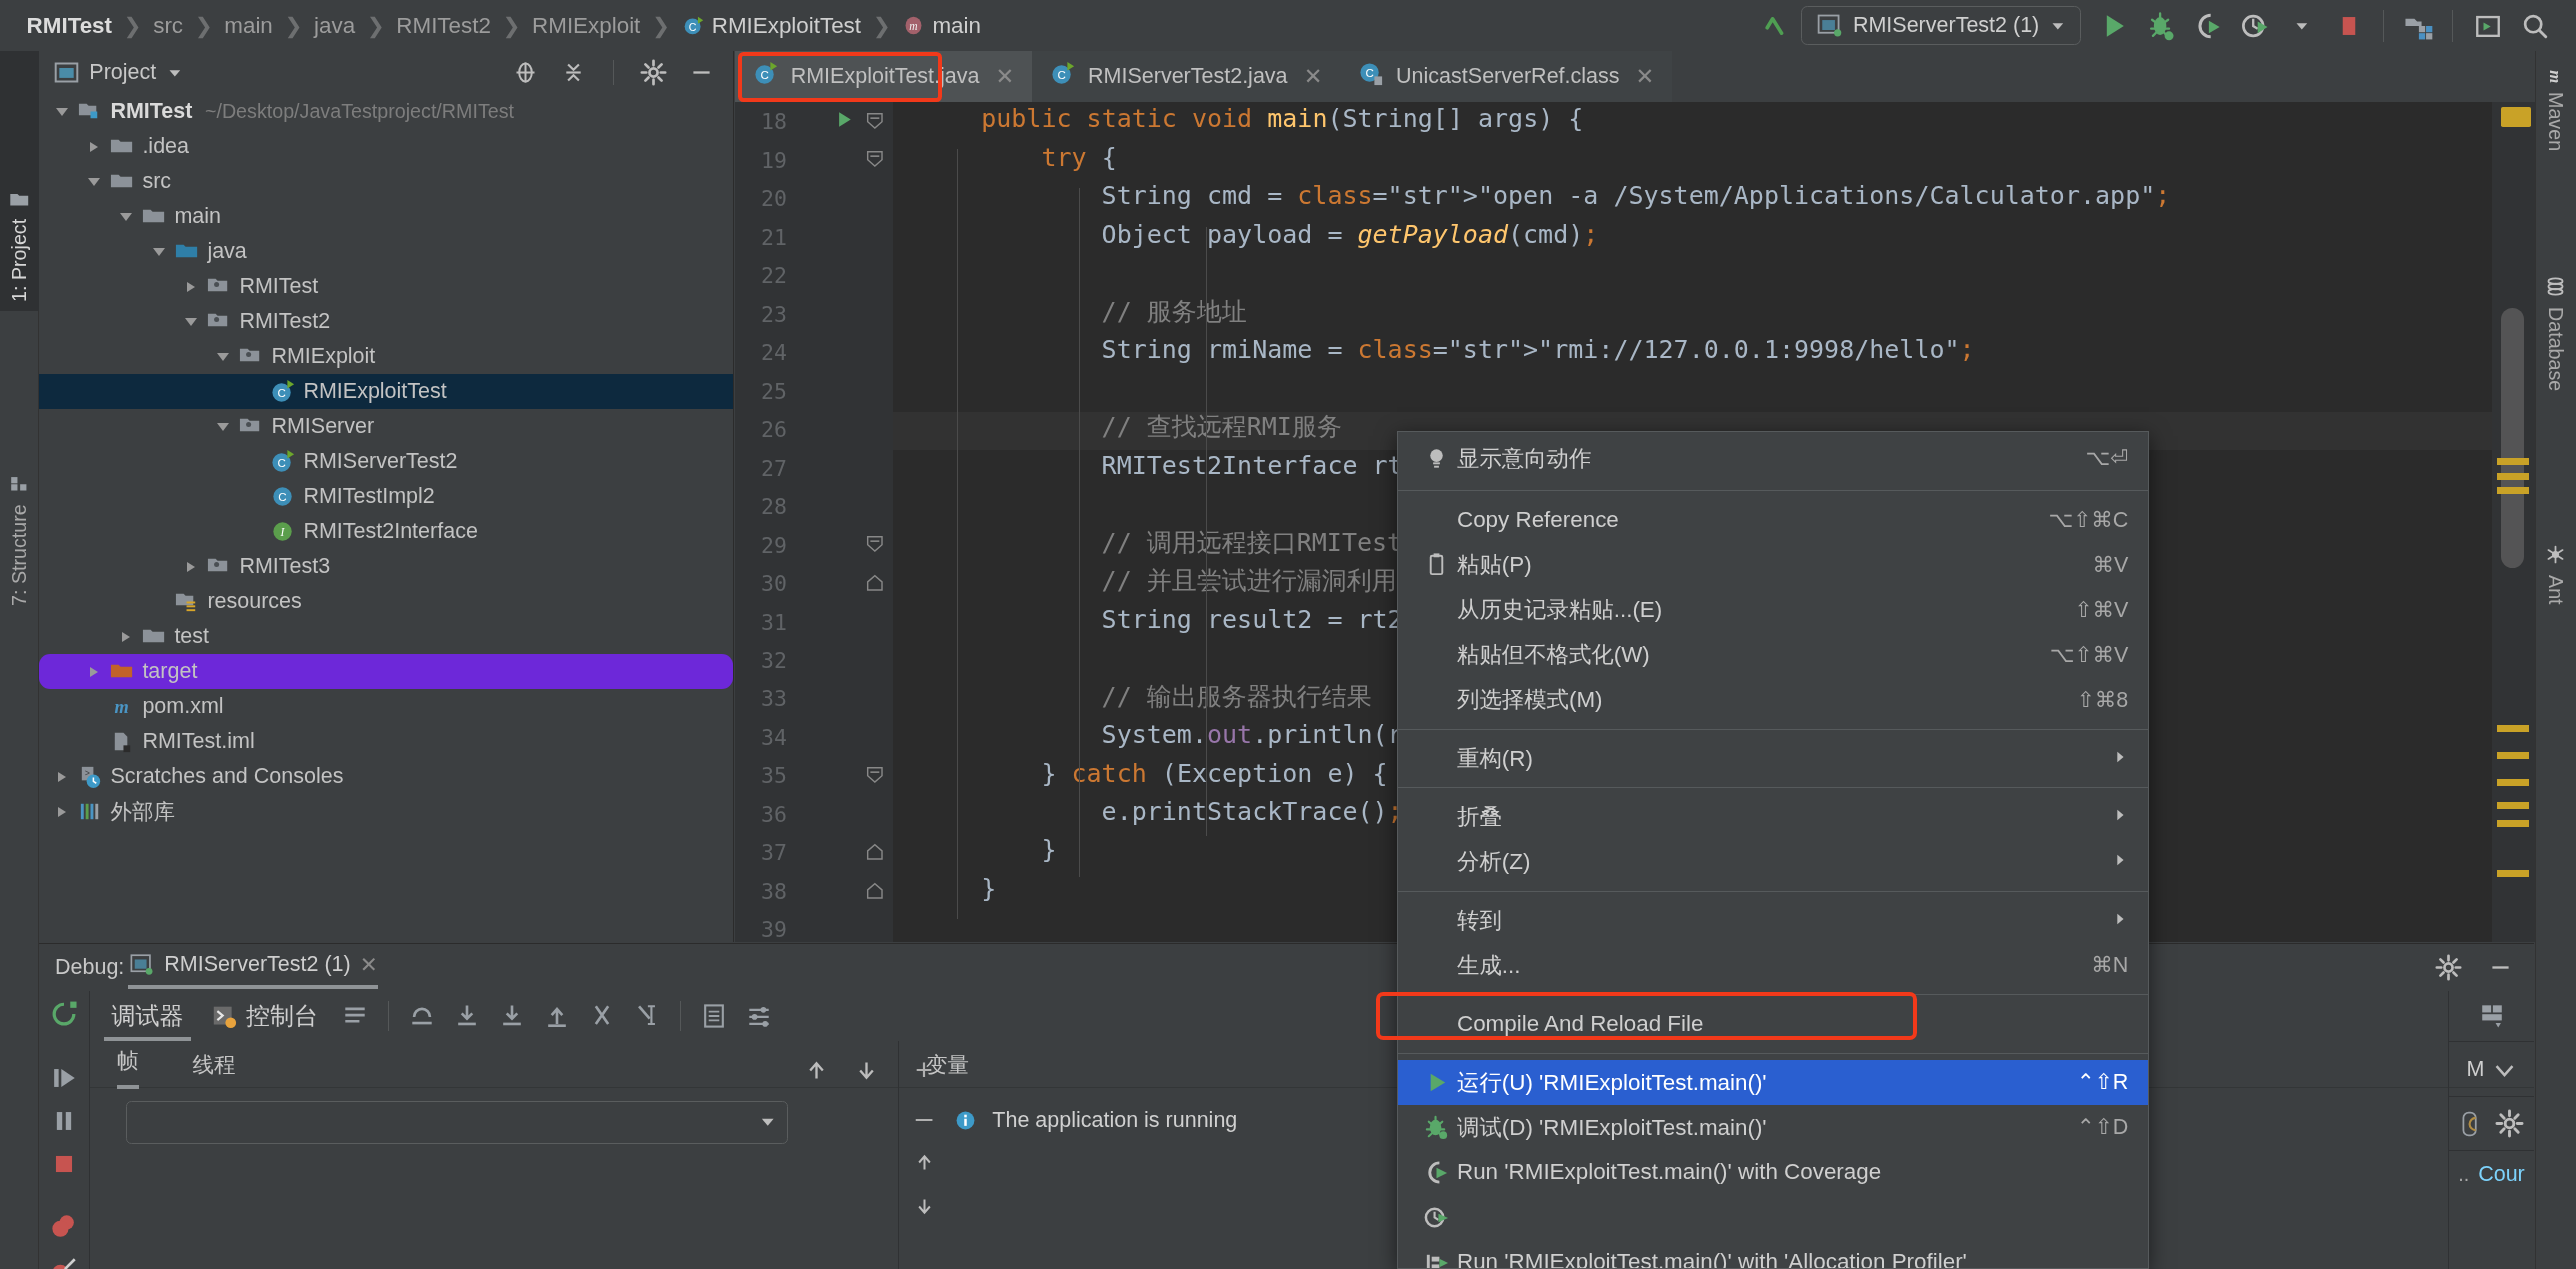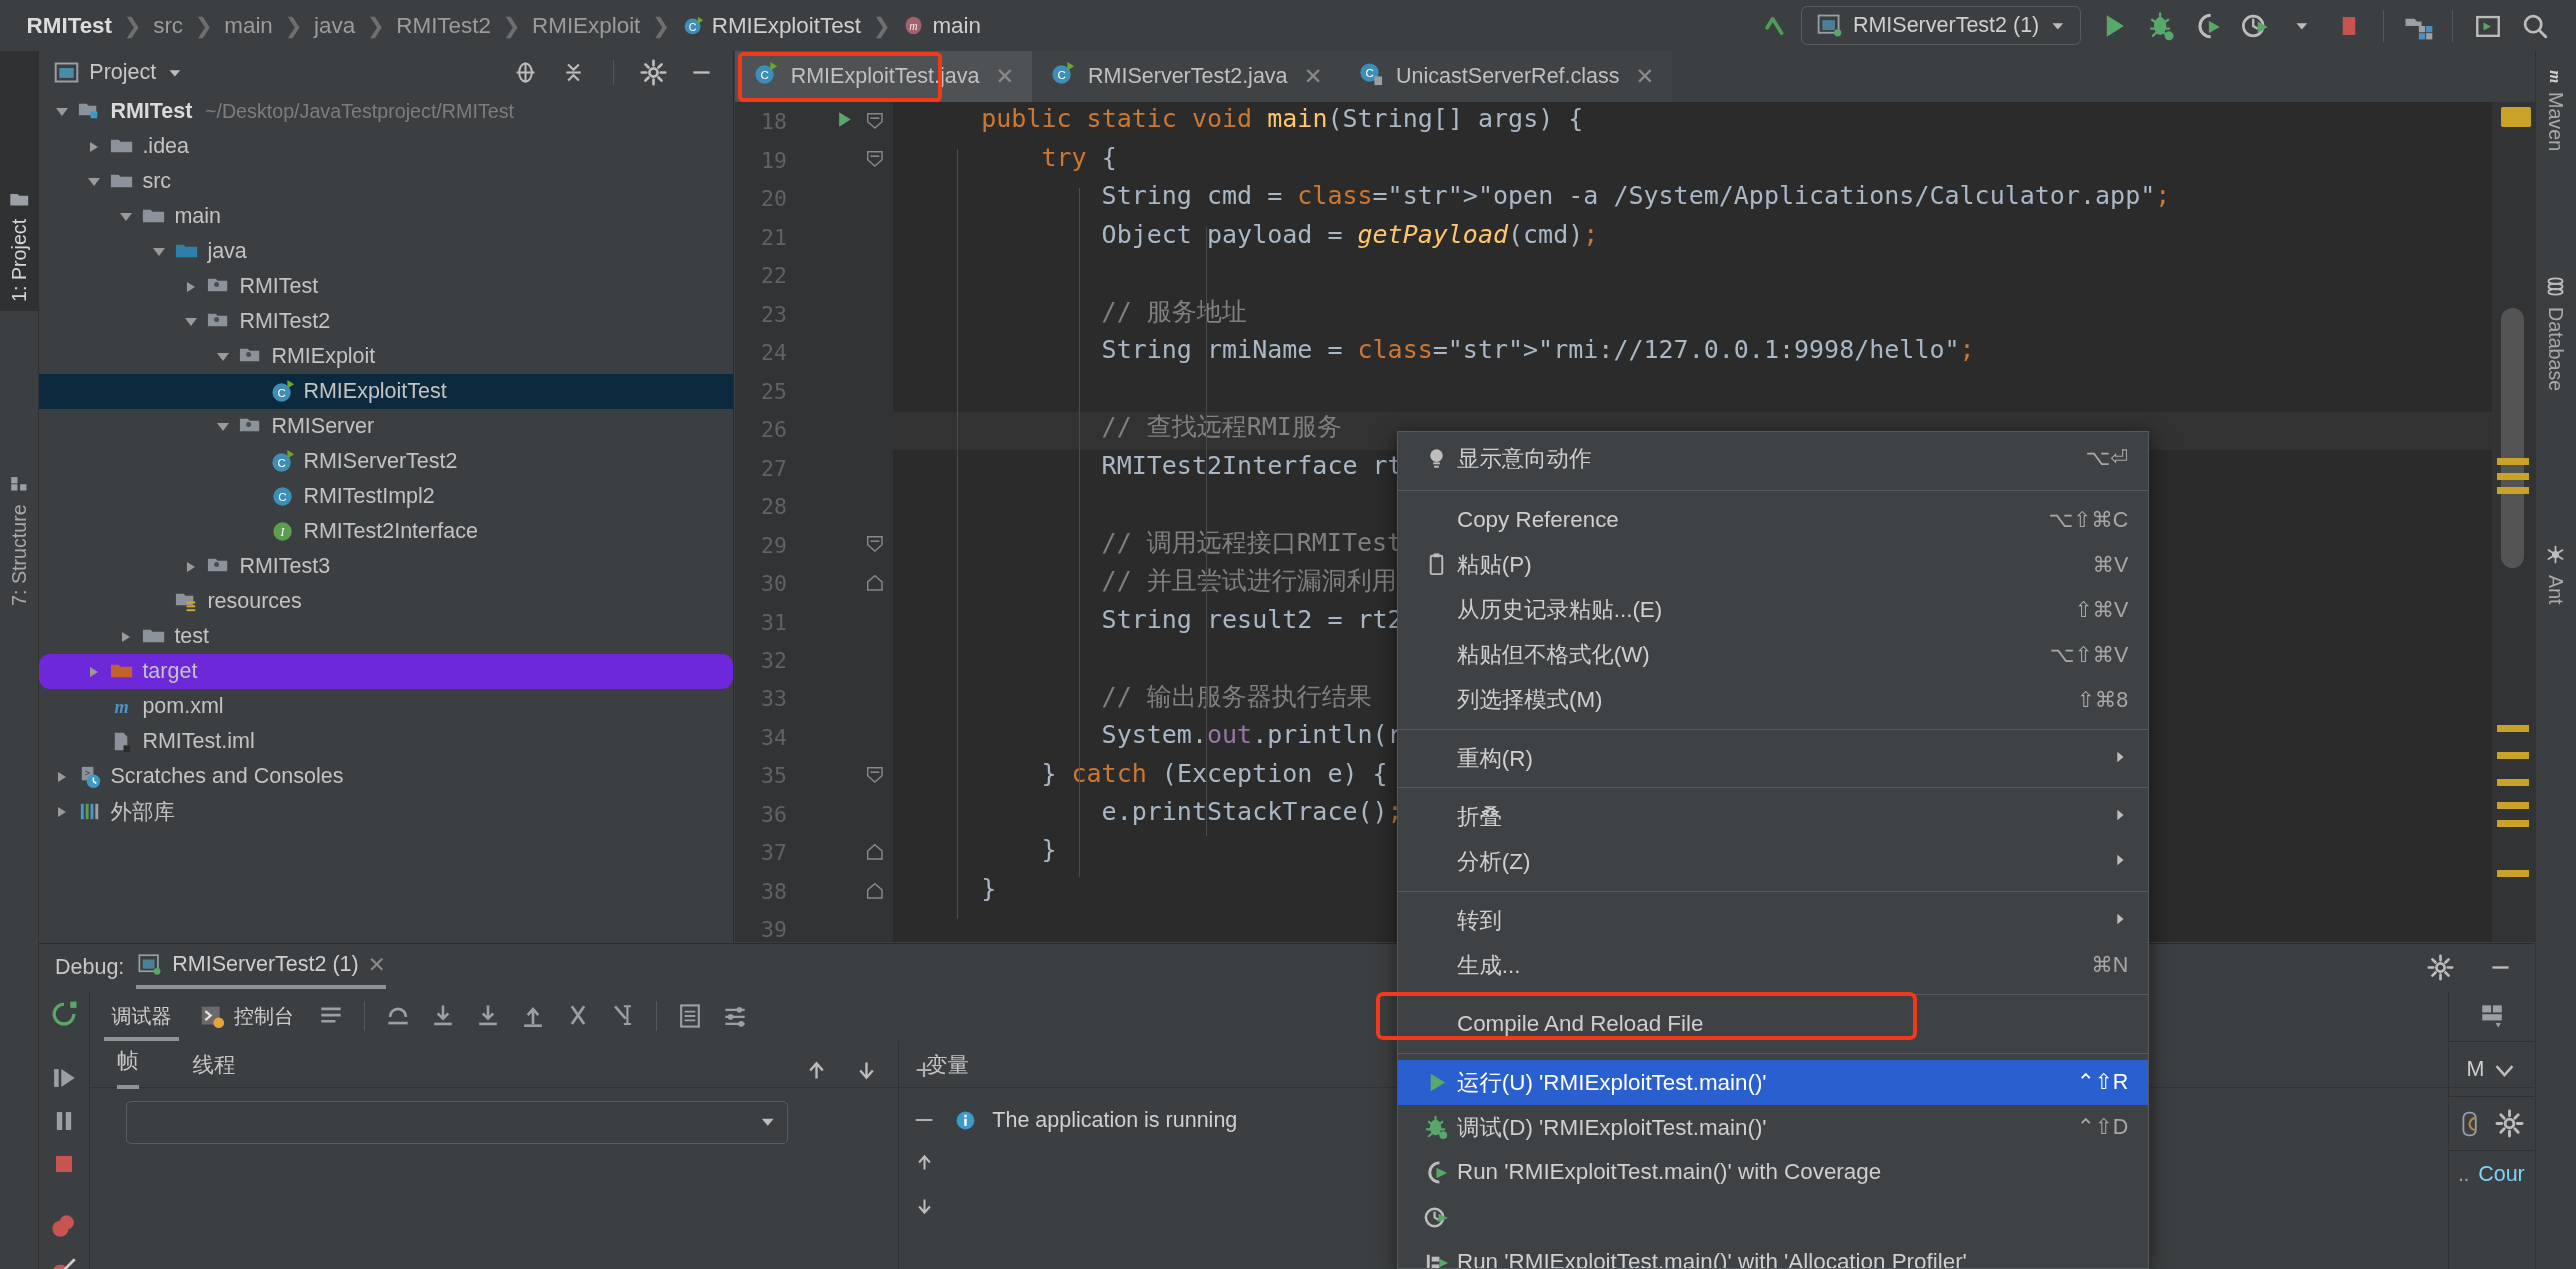--- a/index.html
+++ b/index.html
@@ -135,33 +135,33 @@
   .mkbig { position: absolute; left: 9px; width: 30px; height: 19.7px; background: #c9a227; border-radius: 1.8px;}
   .scrollthumb {
     position: absolute; left: 9px; width: 23px; background: #5a5a5a; border-radius: 11.6px; opacity: .85;
   }
 
   
   .debugpanel {
     position: absolute; left: 39px; top: 943px; width: 2495px; height: 327px;
     background: #3c3f41; border-top: 0.9px solid #2b2b2b;
   }
-  .dbghead { height: 47px; display: flex; align-items: center; padding-left: 16px; gap: 12px; position: relative;}
+  .dbghead { height: 47px; display: flex; align-items: center; padding-left: 16px; gap: 4px; position: relative;}
   .dbghead .lab { font-size: 21.5px; color: #c8c8c8; }
   .dbgtab { display: flex; align-items: center; gap: 9px; font-size: 21.5px; color: #cfcfcf; position: relative; padding-bottom: 5.4px;}
   .dbgtab .und { position: absolute; left: 0; bottom: -5.4px; height: 4.5px; width: 100%; background: #8f9396; }
   .dbghead .hspacer { flex: 1; }
 
   .dbgbody { position: absolute; left: 0; top: 47px; width: 2495px; height: 280px; display: flex; }
   .dbgsidebar { width: 50px; background: #3c3f41; padding-top: 7.2px; display:flex; flex-direction: column; align-items:center; gap: 9px;}
   .dbgsb-ico { width: 47px; height: 47px; display:flex; align-items:center; justify-content:center; }
   .dbgsb-sep { width: 30px; height: 1.8px; background: #555; margin: 5.4px 0; }
   .dbgmain { flex: 1; background: #3c3f41; border-left: 0.9px solid #2f3133; position: relative; }
   .dbgtoolbar { height: 50px; display: flex; align-items: center; gap: 0; padding-left: 7.2px; }
-  .dtt { display: flex; align-items: center; gap: 9px; font-size: 20px; color: #cfcfcf; padding: 0 14.3px; height: 50px; position: relative; }
+  .dtt { display: flex; align-items: center; gap: 9px; font-size: 24px; color: #cfcfcf; padding: 0 14.3px; height: 50px; position: relative; }
   .dtt .und { position: absolute; left: 7.2px; right: 7.2px; bottom: 0; height: 4.5px; background: #8f9396; }
   .dtb-ico { width: 45px; height: 45px; display:flex; align-items:center; justify-content:center; }
 
   .colsplit { position: absolute; left: 0; top: 50px; width: 100%; bottom: 0; display: flex; }
   .framescol { width: 809px; border-right: 0.9px solid #2f3133; position: relative; }
   .varscol { flex: 1; position: relative; }
   .colhead { height: 47px; display: flex; align-items: center; gap: 54px; padding-left: 27px; font-size: 21.5px; color: #c5c5c5; border-bottom: 0.9px solid #333637; position: relative;}
   .colhead .sub { position: relative; padding-bottom: 7.2px;}
   .colhead .und { position:absolute; left:0; right:0; bottom:-7.2px; height: 4.5px; background: #8f9396;}
   .threadsel {

